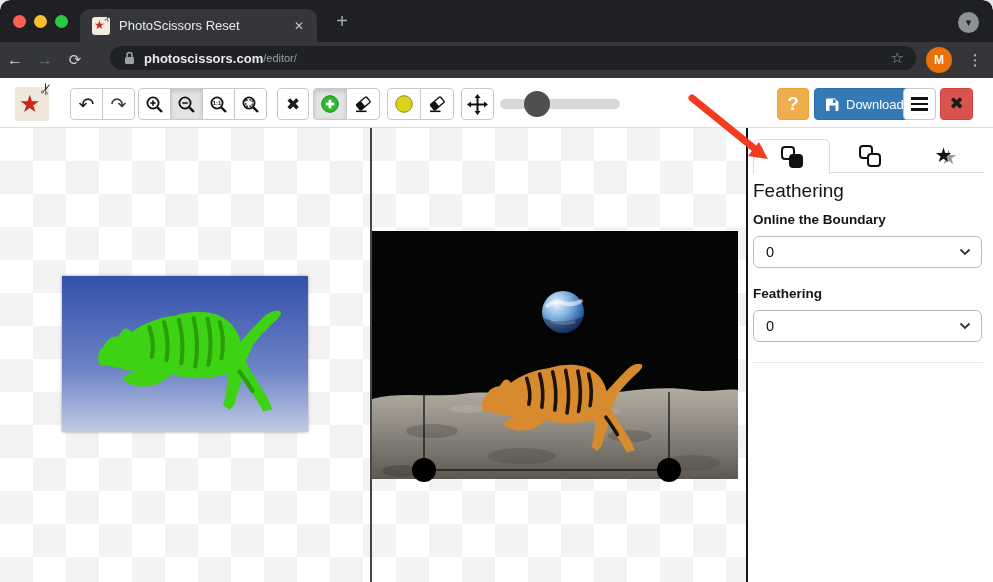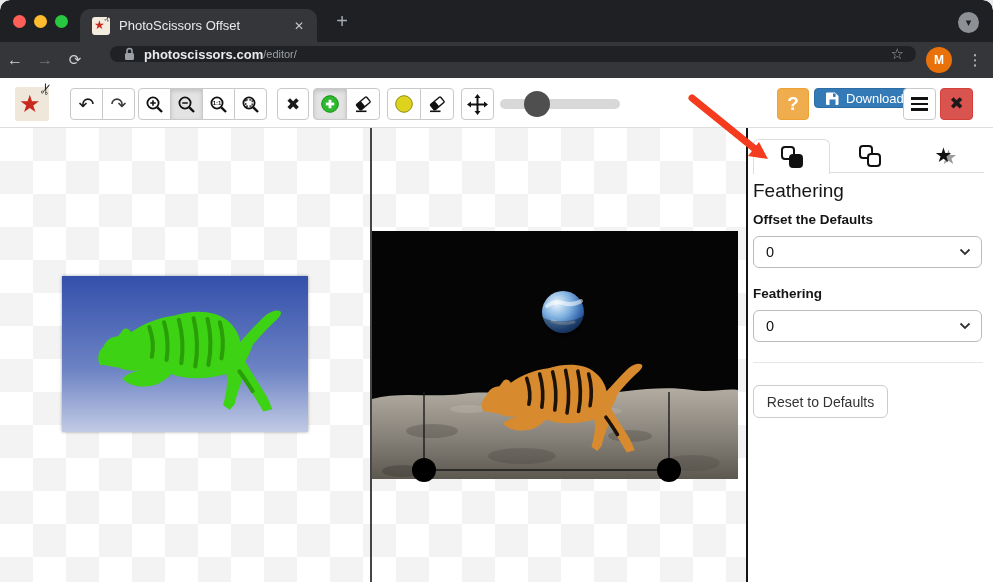--- a/index.html
+++ b/index.html
@@ -28,21 +28,21 @@
                 color:#a6abb0; font-size:20px; text-align:center; line-height:21px; }
   #profile-dd { position:absolute; right:14px; top:12px; width:21px; height:21px;
                 border-radius:50%; background:#8d9196; color:#1f2023; text-align:center;
                 font-size:11px; line-height:21px; }
 
   #addrbar { position:absolute; left:0; top:42px; width:993px; height:36px;
              background:#35363a; display:flex; align-items:center; }
   .nav-ic { width:30px; text-align:center; font-size:16px; color:#cfd1d4; }
   #nav-forward { color:#6e7277; }
   #nav-reload { font-size:15px; }
-  #omnibox { position:absolute; left:110px; top:4px; width:806px; height:16px;
+  #omnibox { position:absolute; left:110px; top:4px; width:806px; height:24px;
              background:#202124; border-radius:14px; display:flex; align-items:center;
              padding:0 12px 0 14px; }
   #omni-host { color:#e8eaed; font-size:13px; font-weight:bold; margin-left:9px; }
   #omni-path { color:#9aa0a6; font-size:11px; }
   #omni-star { margin-left:auto; color:#9aa0a6; font-size:15px; }
   #avatar { position:absolute; left:926px; top:5px; width:26px; height:26px; border-radius:50%;
             background:#e8710a; color:#fff; font-size:12px; font-weight:bold;
             text-align:center; line-height:26px; }
   #kebab { position:absolute; left:964px; top:6px; width:22px; height:24px;
            color:#cfd1d4; font-size:15px; text-align:center; line-height:24px; letter-spacing:0;}
@@ -70,21 +70,21 @@
   #grp-green .tb, #grp-yellow .tb { width:34px; }
   #grp-yellow { left:387px; top:88px; }
   #btn-move { position:absolute; left:461px; top:88px; }
   #slider-track { position:absolute; left:500px; top:99px; width:120px; height:10px;
                   background:#d8d8d8; border-radius:5px; }
   #slider-thumb { position:absolute; left:524px; top:91px; width:26px; height:26px;
                   background:#4f4f4f; border-radius:50%; }
   #btn-help { position:absolute; left:777px; top:88px; width:32px; height:32px;
               background:#f0ad4e; border:1px solid #eea236; border-radius:4px;
               color:#fff; font-size:19px; font-weight:bold; text-align:center; line-height:30px;}
-  #btn-download { position:absolute; left:814px; top:88px; height:20px;
+  #btn-download { position:absolute; left:814px; top:88px; height:32px;
               background:#337ab7; border:1px solid #2e6da4; border-radius:4px;
               display:flex; align-items:center; padding:0 10px; gap:6px; }
   #btn-download span { color:#fff; font-size:13px; }
   #btn-menu { position:absolute; left:903px; top:88px; width:33px; height:32px;
               background:#fff; border:1px solid #c9c9c9; border-radius:4px;
               display:flex; flex-direction:column; align-items:center; justify-content:center; gap:3px;}
   #btn-menu i { display:block; width:17px; height:2.5px; background:#111; }
   #btn-close { position:absolute; left:940px; top:88px; width:33px; height:32px;
                background:#d9534f; border:1px solid #d43f3a; border-radius:4px;
                color:#1a1a1a; font-size:17px; text-align:center; line-height:30px; }
@@ -149,21 +149,21 @@
 
   <div id="tabstrip">
     <div class="traffic" id="tl-close"></div>
     <div class="traffic" id="tl-min"></div>
     <div class="traffic" id="tl-max"></div>
     <div id="tab">
       <div id="tab-favicon">
         <span class="fav-star">★</span>
         <span class="fav-scissors">✂</span>
       </div>
-      <span id="tab-title">PhotoScissors Offset</span>
+      <span id="tab-title">PhotoScissors Reset</span>
       <span id="tab-close">✕</span>
     </div>
     <div id="newtab-btn">+</div>
     <div id="profile-dd">▾</div>
   </div>
 
   <div id="addrbar">
     <span class="nav-ic" id="nav-back">←</span>
     <span class="nav-ic" id="nav-forward">→</span>
     <span class="nav-ic" id="nav-reload">⟳</span>
@@ -379,38 +379,37 @@
   </div>
   <div class="sb-tab" id="sb-tab3">
     <div class="star-stack">
       <span class="star-back">★</span>
       <span class="star-front">★</span>
     </div>
   </div>
 
   <div id="sb-heading">Feathering</div>
 
-  <div class="sb-label" id="sb-label1">Offset the Defaults</div>
+  <div class="sb-label" id="sb-label1">Online the Boundary</div>
   <div class="select" id="sb-select1">
     <span>0</span>
     <svg width="12" height="8" viewBox="0 0 12 8">
       <polyline points="1.5,1.5 6,6 10.5,1.5" fill="none" stroke="#333" stroke-width="1.8"></polyline>
     </svg>
   </div>
 
   <div class="sb-label" id="sb-label2">Feathering</div>
   <div class="select" id="sb-select2">
     <span>0</span>
     <svg width="12" height="8" viewBox="0 0 12 8">
       <polyline points="1.5,1.5 6,6 10.5,1.5" fill="none" stroke="#333" stroke-width="1.8"></polyline>
     </svg>
   </div>
 
   <div id="sb-hr"></div>
 
-  <button id="sb-reset">Reset to Defaults</button>
 
   <svg id="arrow" width="95" height="72" viewBox="0 0 95 72">
     <line x1="10" y1="6" x2="73" y2="57" stroke="#f43b1e" stroke-width="7" stroke-linecap="round"></line>
     <polygon points="86,67 66,64 77,50" fill="#f43b1e"></polygon>
   </svg>
 
 </div>
 
 </body></html>

